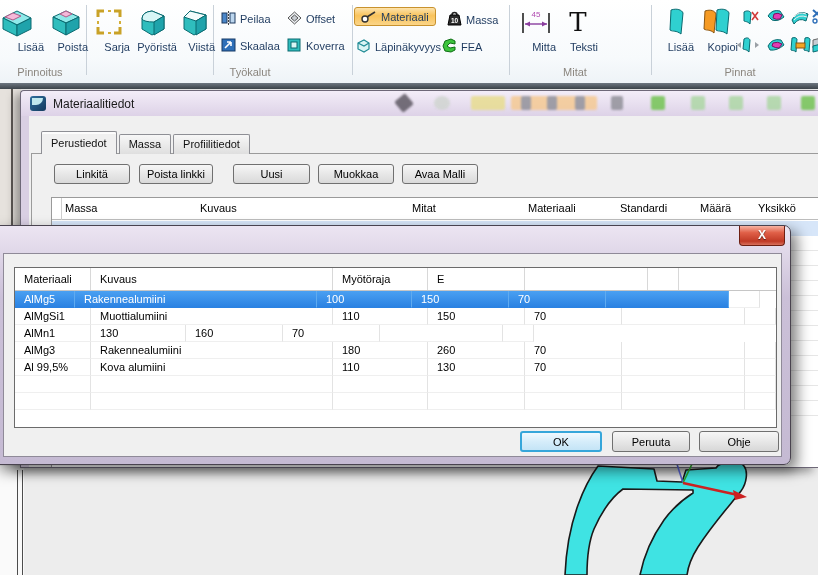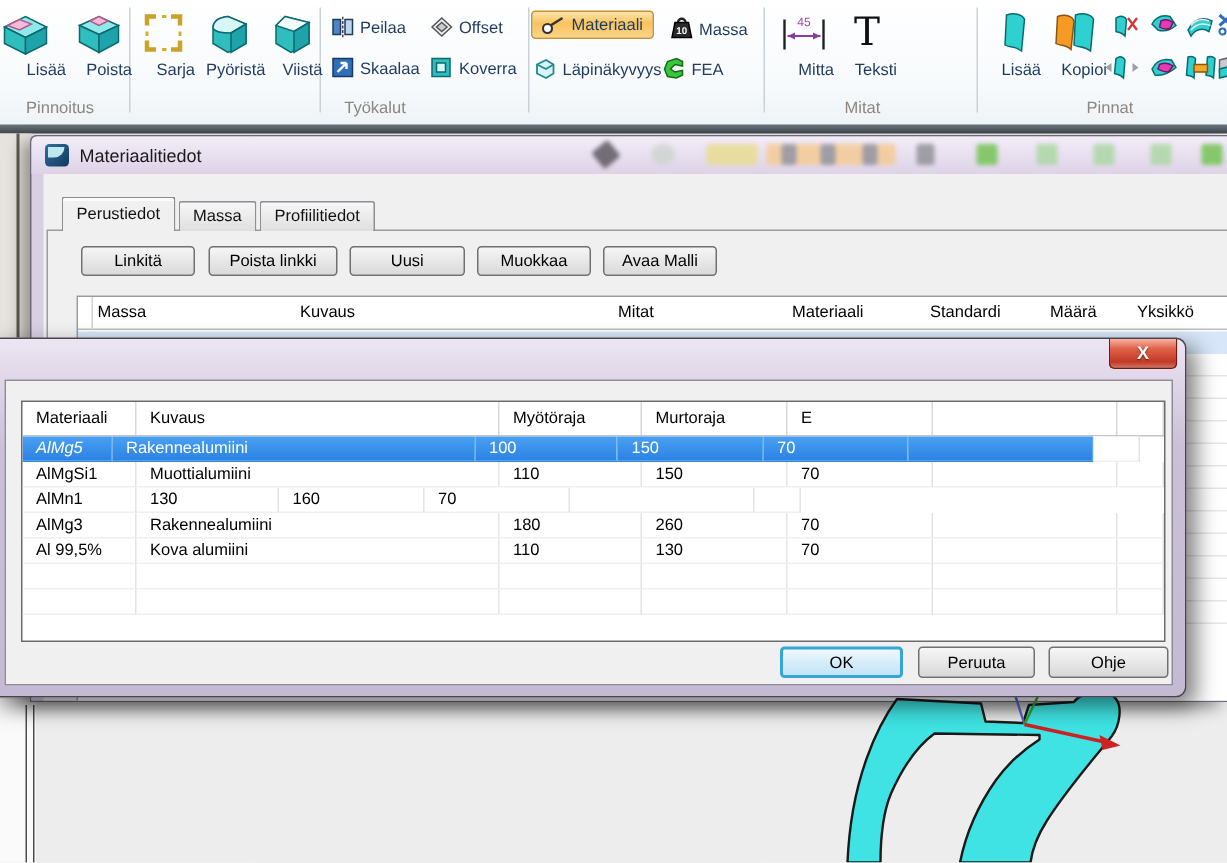--- a/index.html
+++ b/index.html
@@ -358,21 +358,21 @@
     </div>
   </div>
   <div class="dlg-mt-body">
     <div class="tab-frame"></div>
     <div class="tabs">
       <div class="tab active">Perustiedot</div>
       <div class="tab">Massa</div>
       <div class="tab">Profiilitiedot</div>
     </div>
     <div class="mt-btn" style="left:25px;width:76px">Linkitä</div>
-    <div class="mt-btn" style="left:110px;width:86px">Poista linkki</div>
+    <div class="mt-btn" style="left:110px;width:74px">Poista linkki</div>
     <div class="mt-btn" style="left:204px;width:77px">Uusi</div>
     <div class="mt-btn" style="left:289px;width:76px">Muokkaa</div>
     <div class="mt-btn" style="left:373px;width:76px">Avaa Malli</div>
 
     <div class="mt-table">
       <div class="mt-thead" id="mt-thead">
         <div class="mt-lead"></div>
       <div class="mt-th" style="left: 13px;">Massa</div>
           <div class="mt-th" style="left: 148px;">Kuvaus</div>
           <div class="mt-th" style="left: 360px;">Mitat</div>
@@ -401,27 +401,26 @@
 </div>
 
 <div class="dlg-mat">
   <div class="mat-close">X</div>
   <div class="mat-panel">
     <div class="mat-table" id="mat-table">
         <div class="mat-hrow">
           <div class="mat-hcell" style="width: 76px;">Materiaali</div>
           <div class="mat-hcell" style="width: 242px;">Kuvaus</div>
           <div class="mat-hcell" style="width: 95px;">Myötöraja</div>
-          <div class="mat-hcell" style="width: 97px;">Murtoraja</div>
           <div class="mat-hcell" style="width: 97px;">E</div>
           <div class="mat-hcell" style="width: 123px;"></div>
           <div class="mat-hcell" style="width: 31px;"></div>
         </div>
         <div class="mat-row sel">
-          <div class="mat-cell" style="width: 60px; font-style: italic;">AlMg5</div>
+          <div class="mat-cell" style="width: 60px;">AlMg5</div>
           <div class="mat-cell" style="width: 242px;">Rakennealumiini</div>
           <div class="mat-cell" style="width: 95px;">100</div>
           <div class="mat-cell" style="width: 97px;">150</div>
           <div class="mat-cell" style="width: 97px;">70</div>
           <div class="mat-cell" style="width: 123px;"></div>
           <div class="mat-cell last-blank" style="width: 31px;"></div>
         </div>
         <div class="mat-row">
           <div class="mat-cell" style="width: 76px;">AlMgSi1</div>
           <div class="mat-cell" style="width: 242px;">Muottialumiini</div>

